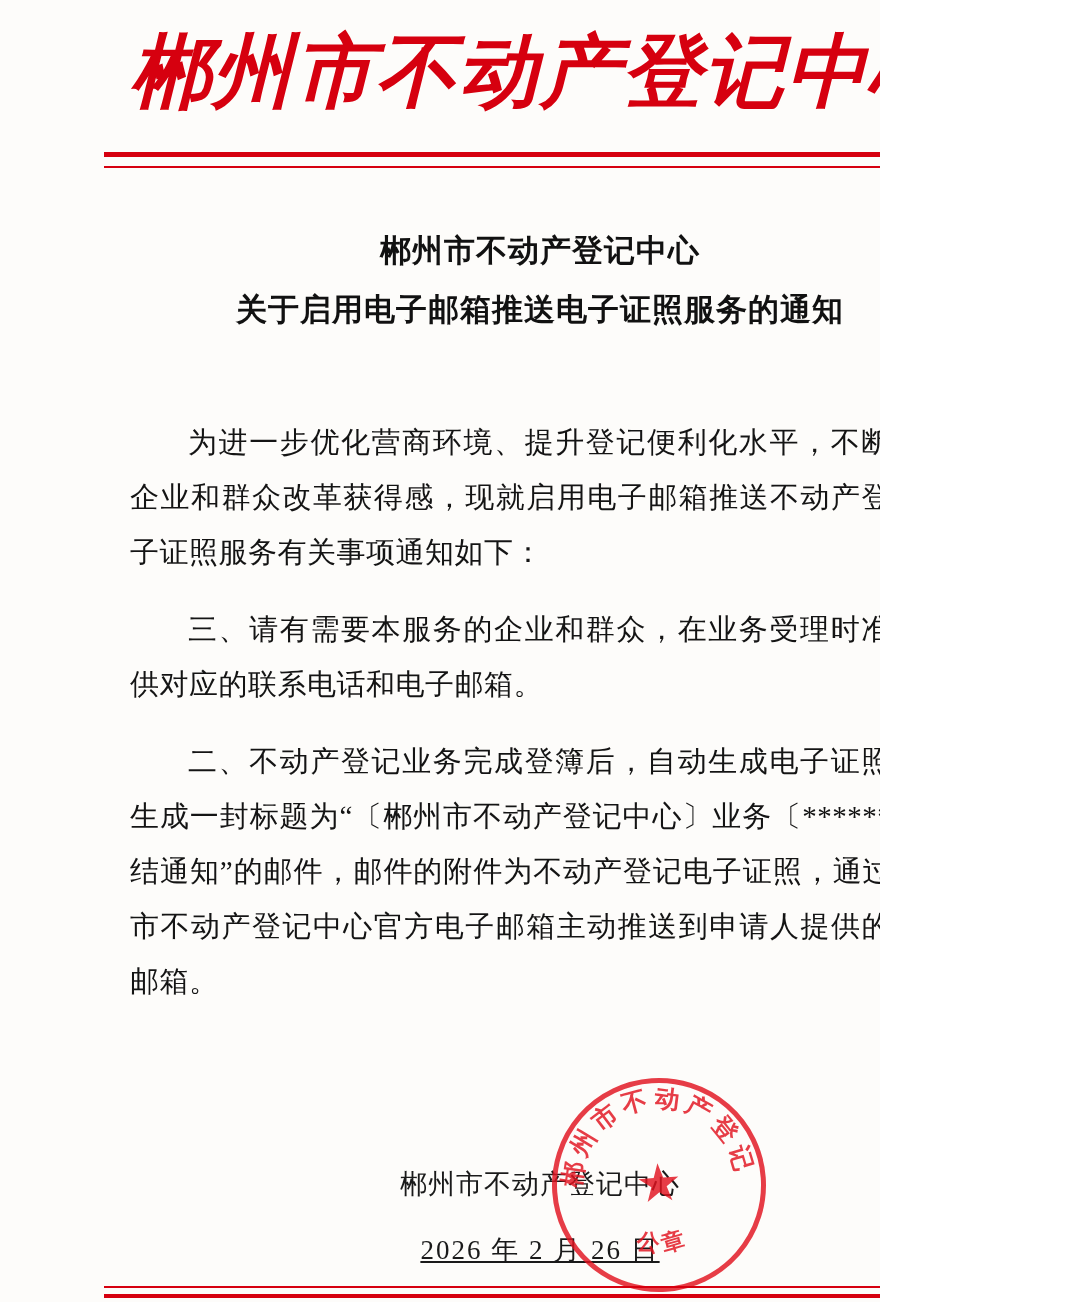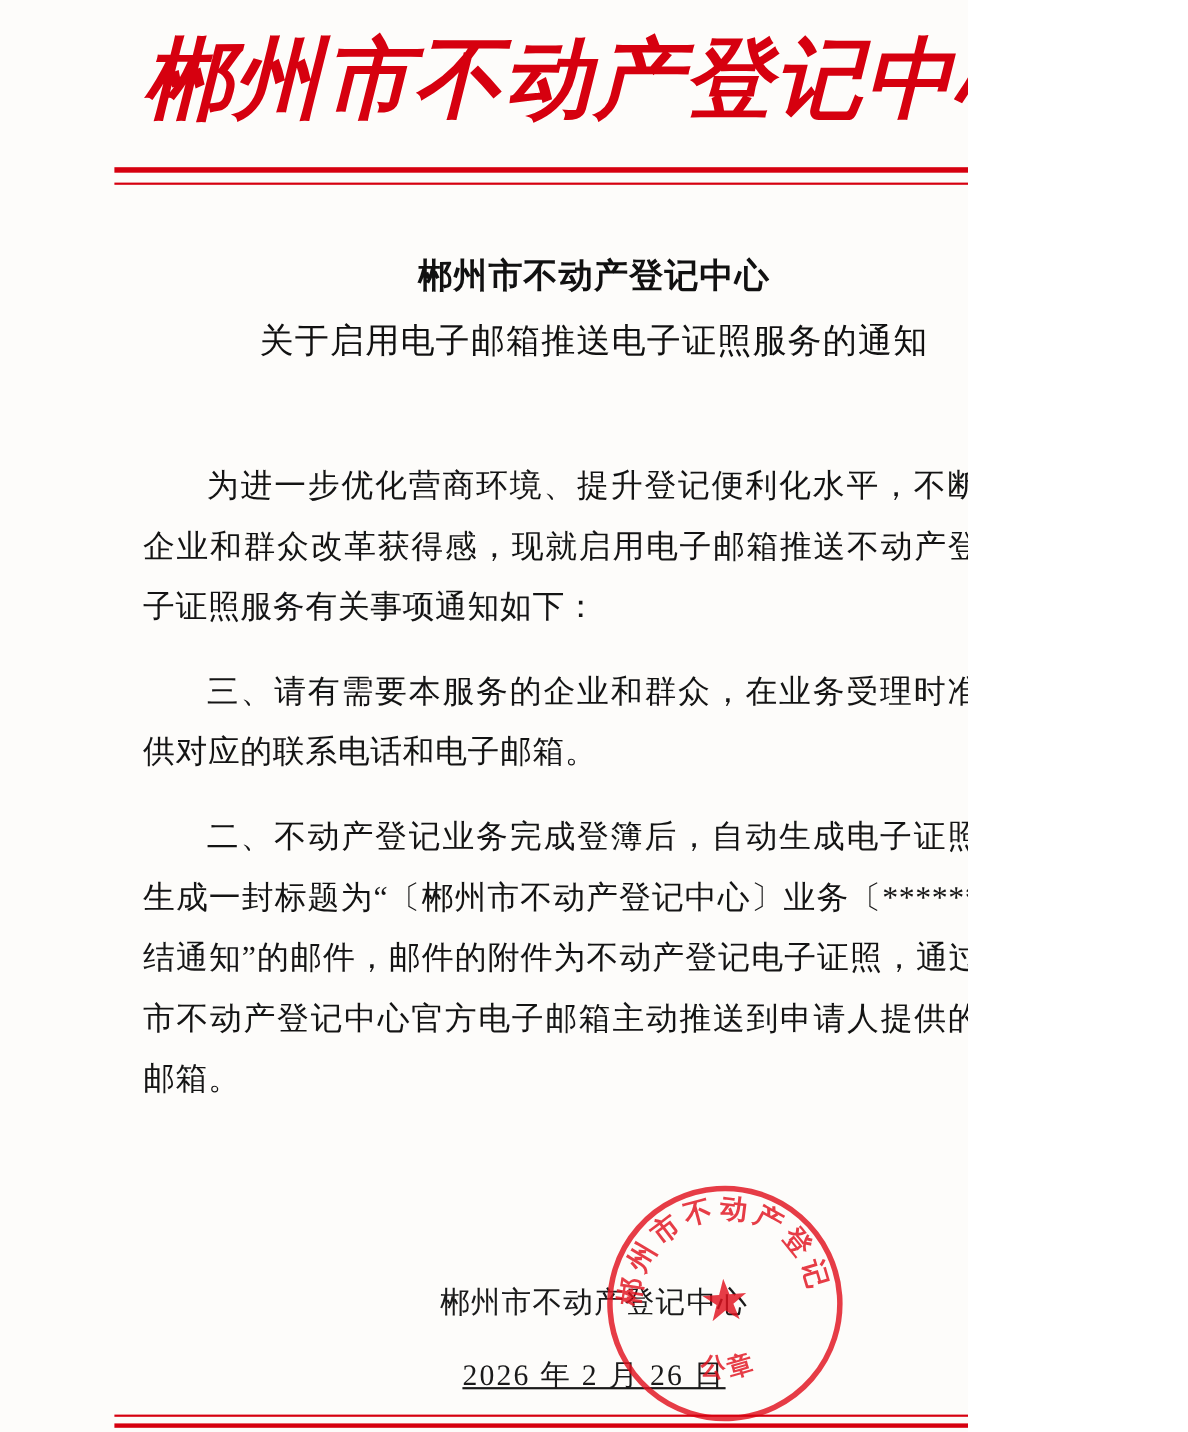--- a/index.html
+++ b/index.html
@@ -61,21 +61,21 @@
     color: #111;
   }
   .doc-title .line1 {
     font-size: 31px;
     font-weight: 700;
     letter-spacing: 1px;
     line-height: 1.5;
   }
   .doc-title .line2 {
     font-size: 31px;
-    font-weight: 400;
+    font-weight: 700;
     letter-spacing: 1px;
     line-height: 1.6;
     margin-top: 10px;
   }
 
   
   .body-wrap {
     position: absolute;
     top: 415px;
     left: 130px;

